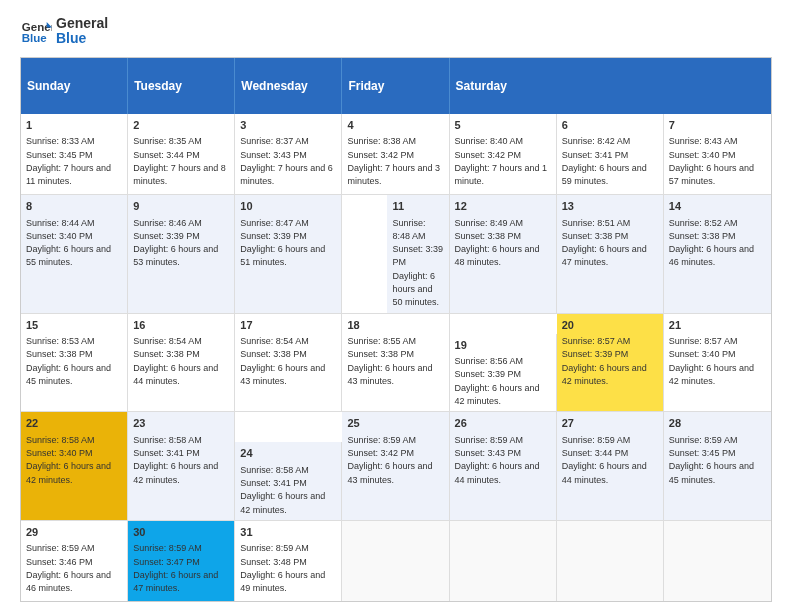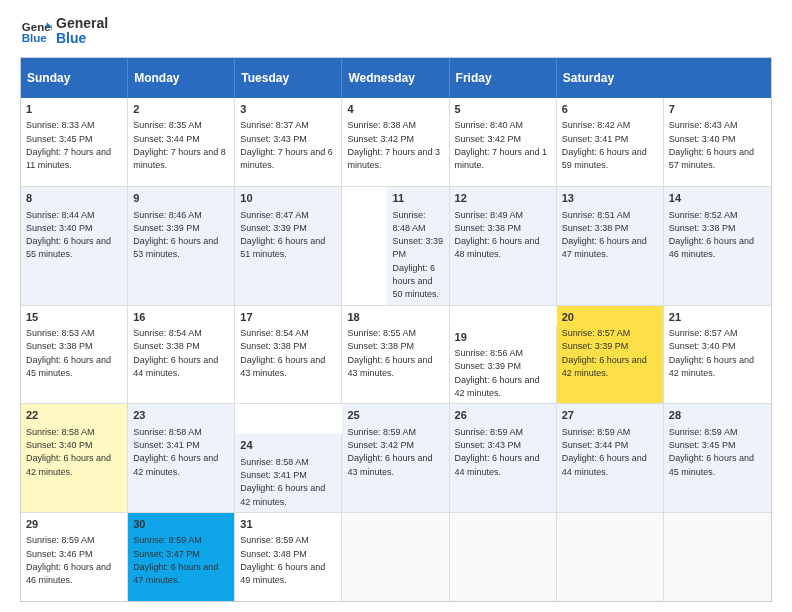--- a/index.html
+++ b/index.html
@@ -52,21 +52,21 @@
     }
     .cal-header {
       display: grid;
       grid-template-columns: repeat(7, 1fr);
       background: #2a6bbf;
     }
     .cal-header-cell {
       color: #fff;
       font-weight: bold;
       font-size: 12px;
-      padding: 13px 6px;
+      padding: 21px 6px;
       text-align: left;
       border-right: 1px solid #4a8bd0;
     }
     .cal-header-cell:last-child { border-right: none; }
     .cal-body {
       flex: 1;
       display: flex;
       flex-direction: column;
     }
     .cal-week {
@@ -117,21 +117,20 @@
     </div>
     <div class="title-block">
       <div class="main-title"></div>
       <div class="subtitle"></div>
     </div>
   </div>
 
   <div class="calendar">
     <div class="cal-header" id="cal-header">
         <div class="cal-header-cell">Sunday</div>
-        <div class="cal-header-cell">Monday</div>
         <div class="cal-header-cell">Tuesday</div>
         <div class="cal-header-cell">Wednesday</div>
         <div class="cal-header-cell">Friday</div>
         <div class="cal-header-cell">Saturday</div>
       </div>
     <div class="cal-body" id="cal-body">
         <div class="cal-week">
           <div class="cal-cell" style="background: rgb(255, 255, 255);"><span class="day-num">1</span><span class="cell-text">Sunrise: 8:33 AM<br>Sunset: 3:45 PM<br>Daylight: 7 hours and 11 minutes.</span></div>
           <div class="cal-cell" style="background: rgb(255, 255, 255);"><span class="day-num">2</span><span class="cell-text">Sunrise: 8:35 AM<br>Sunset: 3:44 PM<br>Daylight: 7 hours and 8 minutes.</span></div>
           <div class="cal-cell" style="background: rgb(255, 255, 255);"><span class="day-num">3</span><span class="cell-text">Sunrise: 8:37 AM<br>Sunset: 3:43 PM<br>Daylight: 7 hours and 6 minutes.</span></div>
@@ -152,21 +151,21 @@
         <div class="cal-week">
           <div class="cal-cell" style="background: rgb(255, 255, 255);"><span class="day-num">15</span><span class="cell-text">Sunrise: 8:53 AM<br>Sunset: 3:38 PM<br>Daylight: 6 hours and 45 minutes.</span></div>
           <div class="cal-cell" style="background: rgb(255, 255, 255);"><span class="day-num">16</span><span class="cell-text">Sunrise: 8:54 AM<br>Sunset: 3:38 PM<br>Daylight: 6 hours and 44 minutes.</span></div>
           <div class="cal-cell" style="background: rgb(255, 255, 255);"><span class="day-num">17</span><span class="cell-text">Sunrise: 8:54 AM<br>Sunset: 3:38 PM<br>Daylight: 6 hours and 43 minutes.</span></div>
           <div class="cal-cell" style="background: rgb(255, 255, 255);"><span class="day-num">18</span><span class="cell-text">Sunrise: 8:55 AM<br>Sunset: 3:38 PM<br>Daylight: 6 hours and 43 minutes.</span></div>
           <div class="cal-cell" style="background: rgb(255, 255, 255); margin-top: 20px;"><span class="day-num">19</span><span class="cell-text">Sunrise: 8:56 AM<br>Sunset: 3:39 PM<br>Daylight: 6 hours and 42 minutes.</span></div>
           <div class="cal-cell" style="background: #fde047;"><span class="day-num">20</span><span class="cell-text">Sunrise: 8:57 AM<br>Sunset: 3:39 PM<br>Daylight: 6 hours and 42 minutes.</span></div>
           <div class="cal-cell" style="background: rgb(255, 255, 255);"><span class="day-num">21</span><span class="cell-text">Sunrise: 8:57 AM<br>Sunset: 3:40 PM<br>Daylight: 6 hours and 42 minutes.</span></div>
         </div>
         <div class="cal-week">
-          <div class="cal-cell" style="background: #fef9c3;"><span class="day-num">22</span><span class="cell-text">Sunrise: 8:58 AM<br>Sunset: 3:40 PM<br>Daylight: 6 hours and 42 minutes.</span></div>
+          <div class="cal-cell" style="background: #eab308;"><span class="day-num">22</span><span class="cell-text">Sunrise: 8:58 AM<br>Sunset: 3:40 PM<br>Daylight: 6 hours and 42 minutes.</span></div>
           <div class="cal-cell" style="background: rgb(238, 242, 250);"><span class="day-num">23</span><span class="cell-text">Sunrise: 8:58 AM<br>Sunset: 3:41 PM<br>Daylight: 6 hours and 42 minutes.</span></div>
           <div class="cal-cell" style="background: rgb(238, 242, 250); margin-top: 30px;"><span class="day-num">24</span><span class="cell-text">Sunrise: 8:58 AM<br>Sunset: 3:41 PM<br>Daylight: 6 hours and 42 minutes.</span></div>
           <div class="cal-cell" style="background: rgb(238, 242, 250);"><span class="day-num">25</span><span class="cell-text">Sunrise: 8:59 AM<br>Sunset: 3:42 PM<br>Daylight: 6 hours and 43 minutes.</span></div>
           <div class="cal-cell" style="background: rgb(238, 242, 250);"><span class="day-num">26</span><span class="cell-text">Sunrise: 8:59 AM<br>Sunset: 3:43 PM<br>Daylight: 6 hours and 44 minutes.</span></div>
           <div class="cal-cell" style="background: rgb(238, 242, 250);"><span class="day-num">27</span><span class="cell-text">Sunrise: 8:59 AM<br>Sunset: 3:44 PM<br>Daylight: 6 hours and 44 minutes.</span></div>
           <div class="cal-cell" style="background: rgb(238, 242, 250);"><span class="day-num">28</span><span class="cell-text">Sunrise: 8:59 AM<br>Sunset: 3:45 PM<br>Daylight: 6 hours and 45 minutes.</span></div>
         </div>
         <div class="cal-week">
           <div class="cal-cell" style="background: rgb(255, 255, 255);"><span class="day-num">29</span><span class="cell-text">Sunrise: 8:59 AM<br>Sunset: 3:46 PM<br>Daylight: 6 hours and 46 minutes.</span></div>
           <div class="cal-cell" style="background: #0ea5e9;"><span class="day-num">30</span><span class="cell-text">Sunrise: 8:59 AM<br>Sunset: 3:47 PM<br>Daylight: 6 hours and 47 minutes.</span></div>

